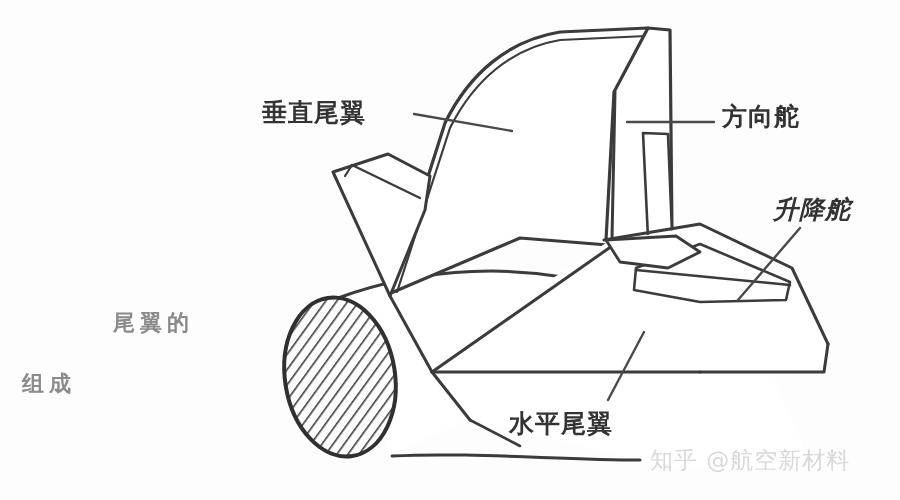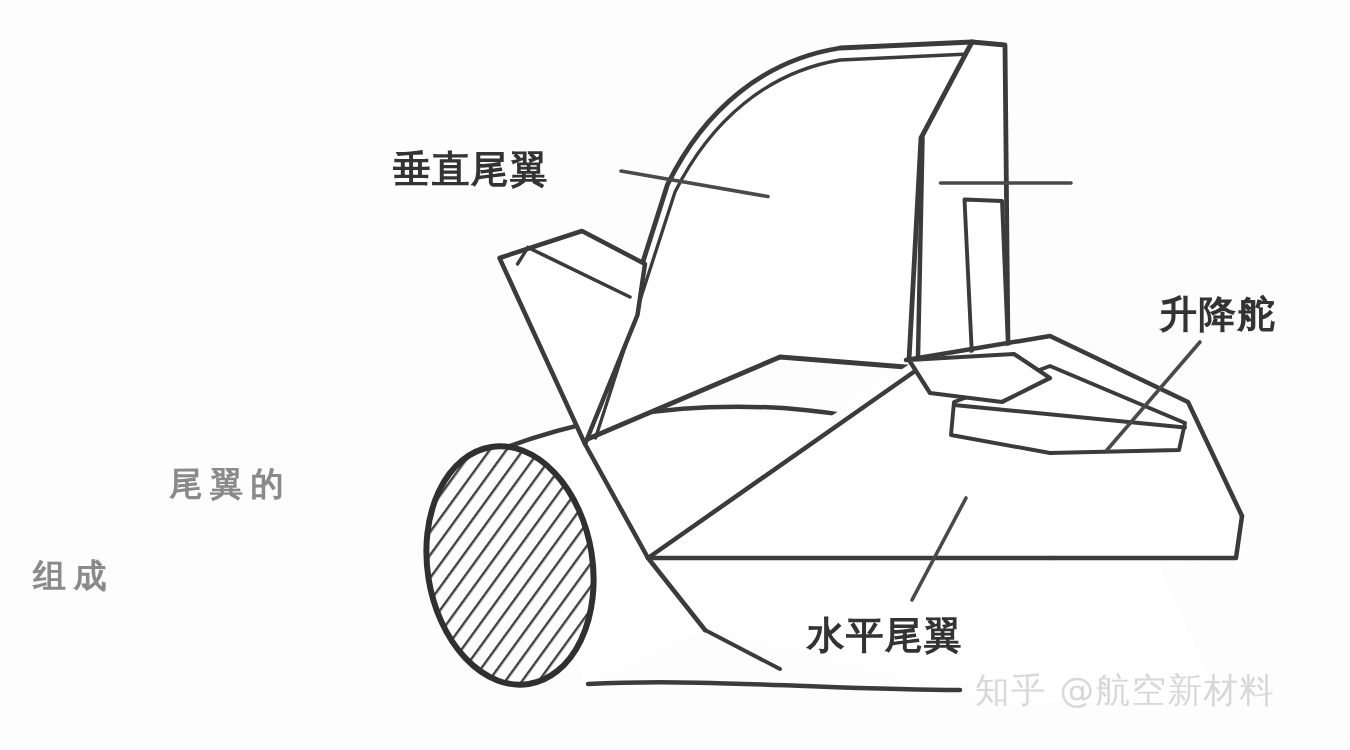--- a/index.html
+++ b/index.html
@@ -38,22 +38,22 @@
     color: #333333;
   }
   .lbl-title {
     font-size: 22px;
     color: #8a8a8a;
     font-weight: 700;
     letter-spacing: 5px;
   }
   #label-vertical-stabilizer { left: 262px; top: 96px; }
   #label-rudder            { left: 722px; top: 100px; }
-  #label-elevator          { left: 773px; top: 193px; }
-  #label-horizontal-stabilizer { left: 538px; top: 407px; }
+  #label-elevator          { left: 773px; top: 193px; font-style: italic; }
+  #label-horizontal-stabilizer { left: 509px; top: 407px; }
   #label-title-line1       { left: 113px; top: 292px; margin-top: 16px; }
   #label-title-line2       { left: 22px;  top: 333px; margin-top: 36px; }
   #watermark {
     position: absolute;
     left: 650px;
     top: 445px;
     font-size: 23px;
     color: #d8d8d8;
     letter-spacing: 1px;
     white-space: nowrap;
@@ -147,20 +147,21 @@
         <line x1="714" y1="122" x2="627" y2="122"></line>
         <line x1="800" y1="228" x2="738" y2="300"></line>
         <line x1="608" y1="400" x2="644" y2="332"></line>
       </g>
 
     </g>
   </svg>
 
   <div class="lbl lbl-callout" id="label-vertical-stabilizer">垂直尾翼</div>
 
+  <div class="lbl lbl-callout" id="label-rudder">方向舵</div>
 
   <div class="lbl lbl-callout" id="label-elevator">升降舵</div>
 
   <div class="lbl lbl-callout" id="label-horizontal-stabilizer">水平尾翼</div>
 
   <div class="lbl lbl-title" id="label-title-line1">尾翼的</div>
 
   <div class="lbl lbl-title" id="label-title-line2">组成</div>
 
   <div id="watermark">知乎 @航空新材料</div>

